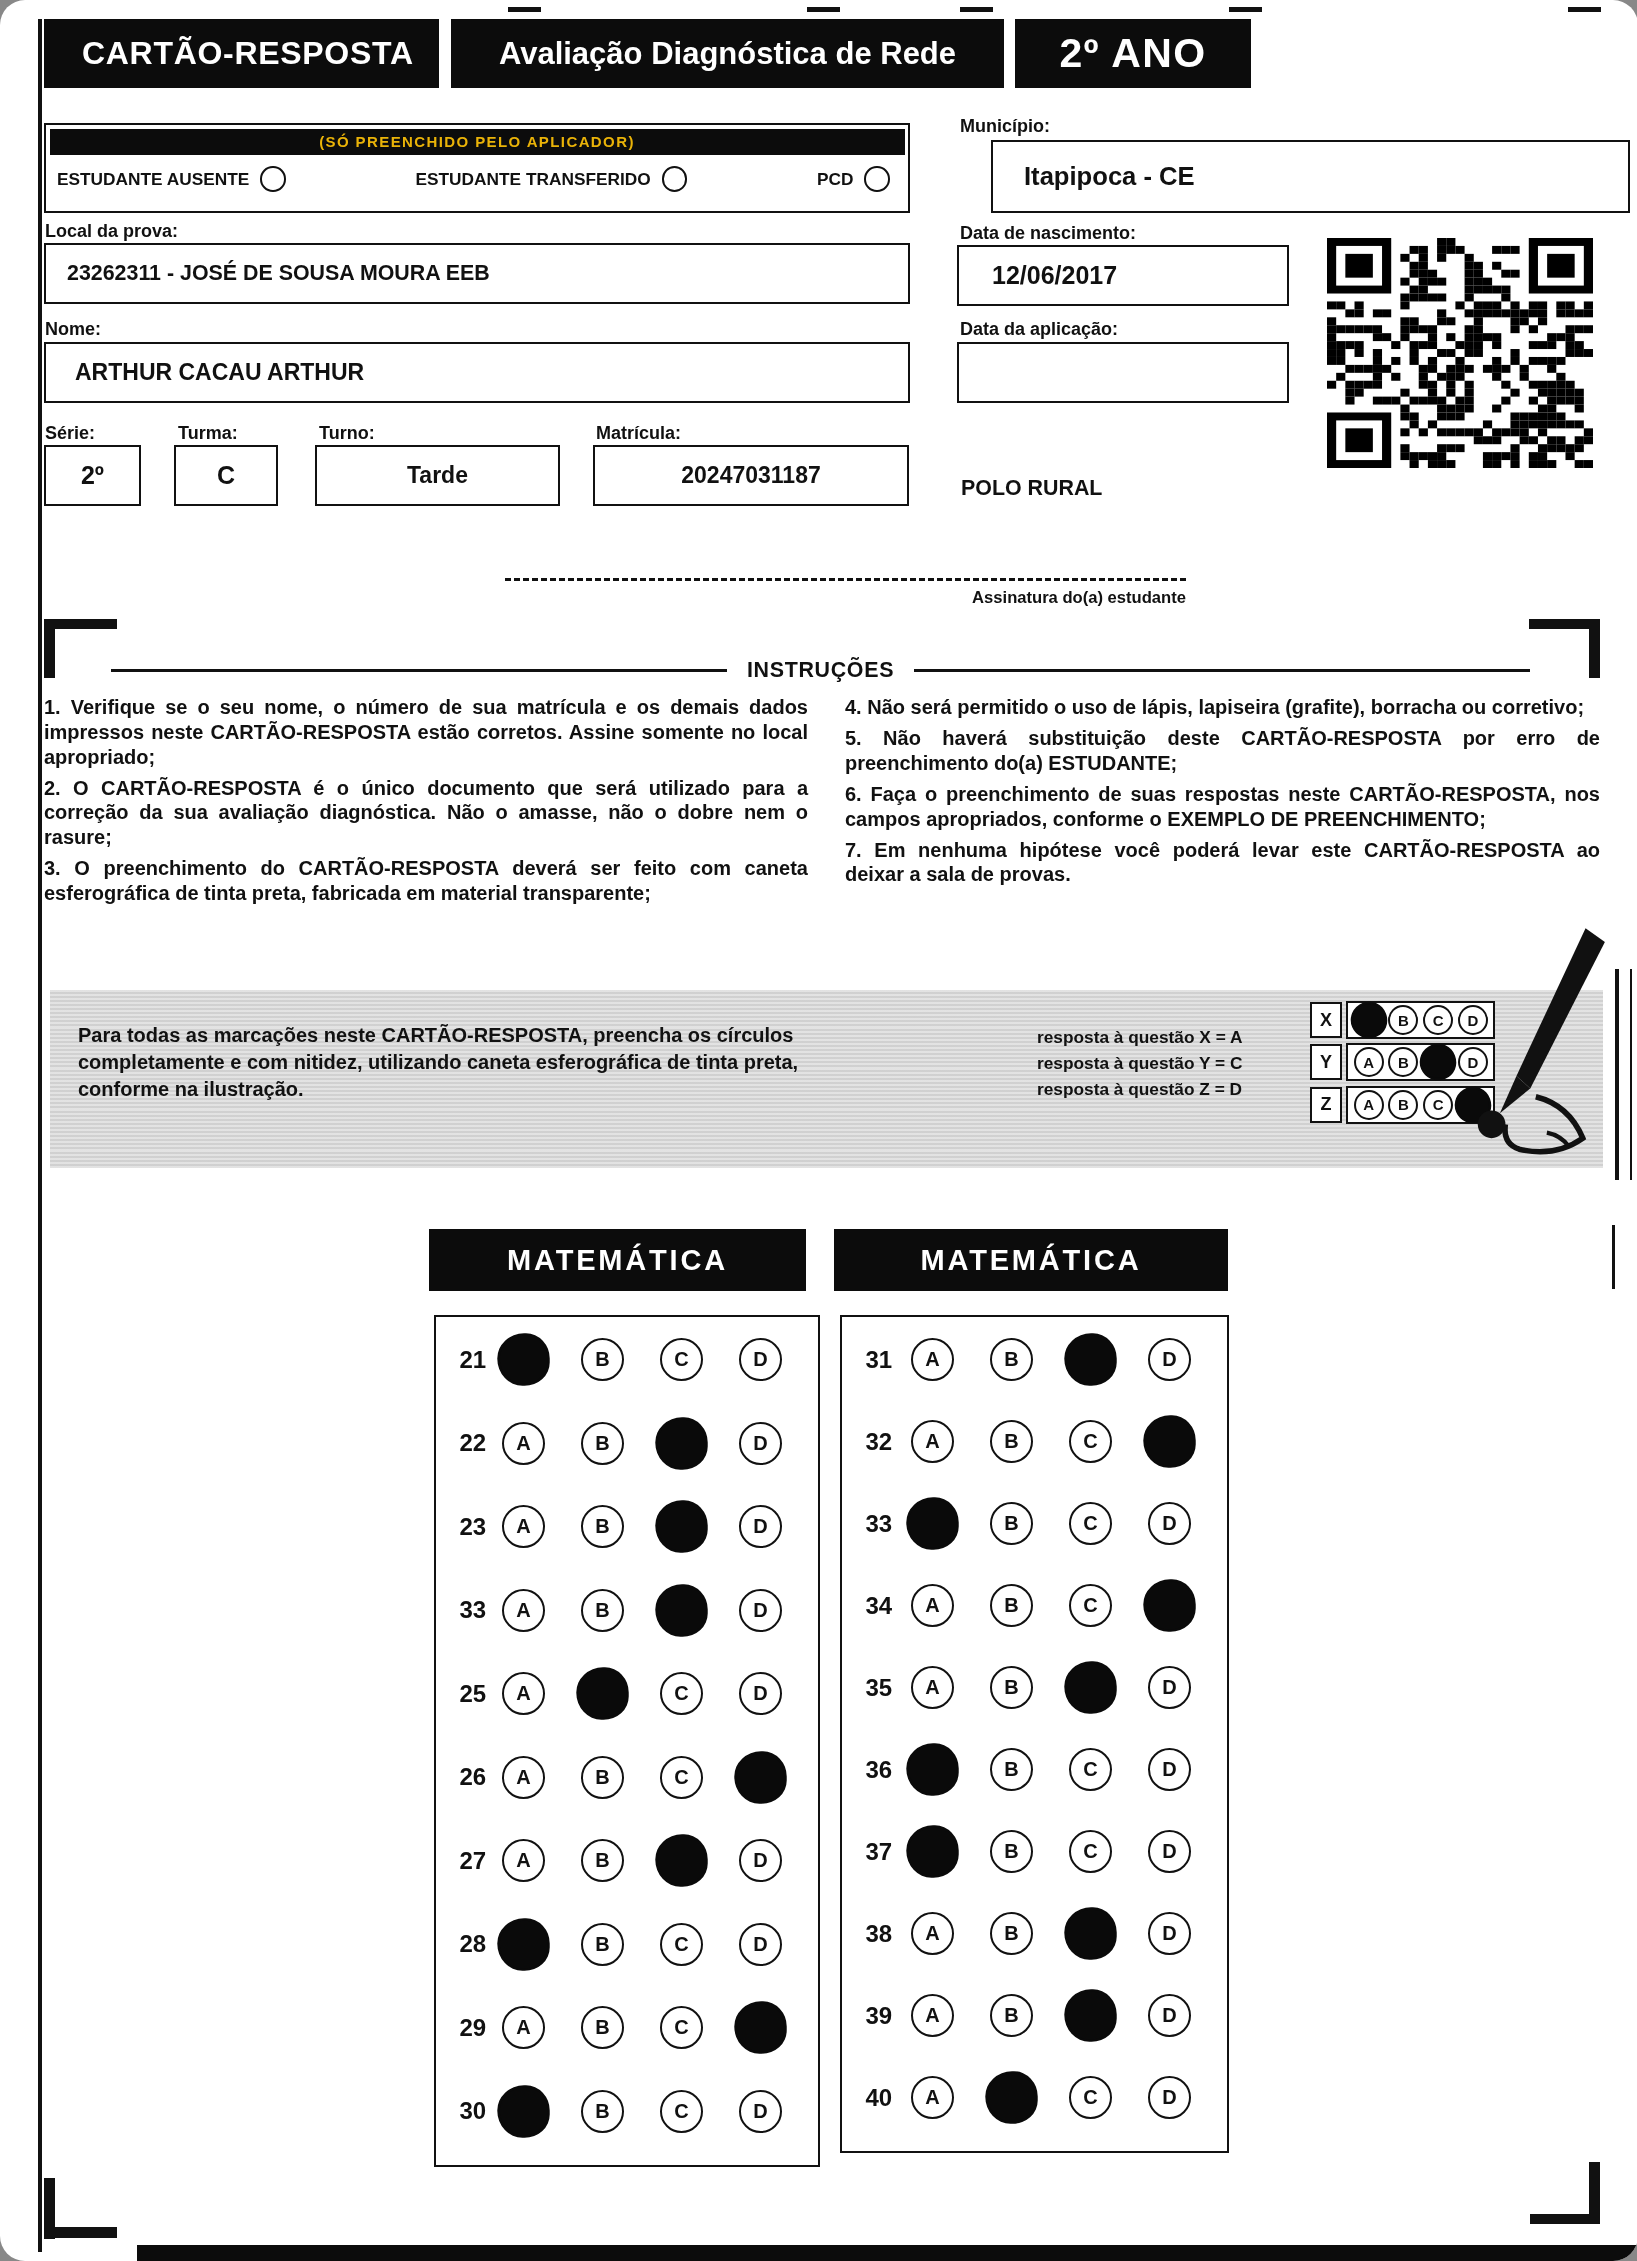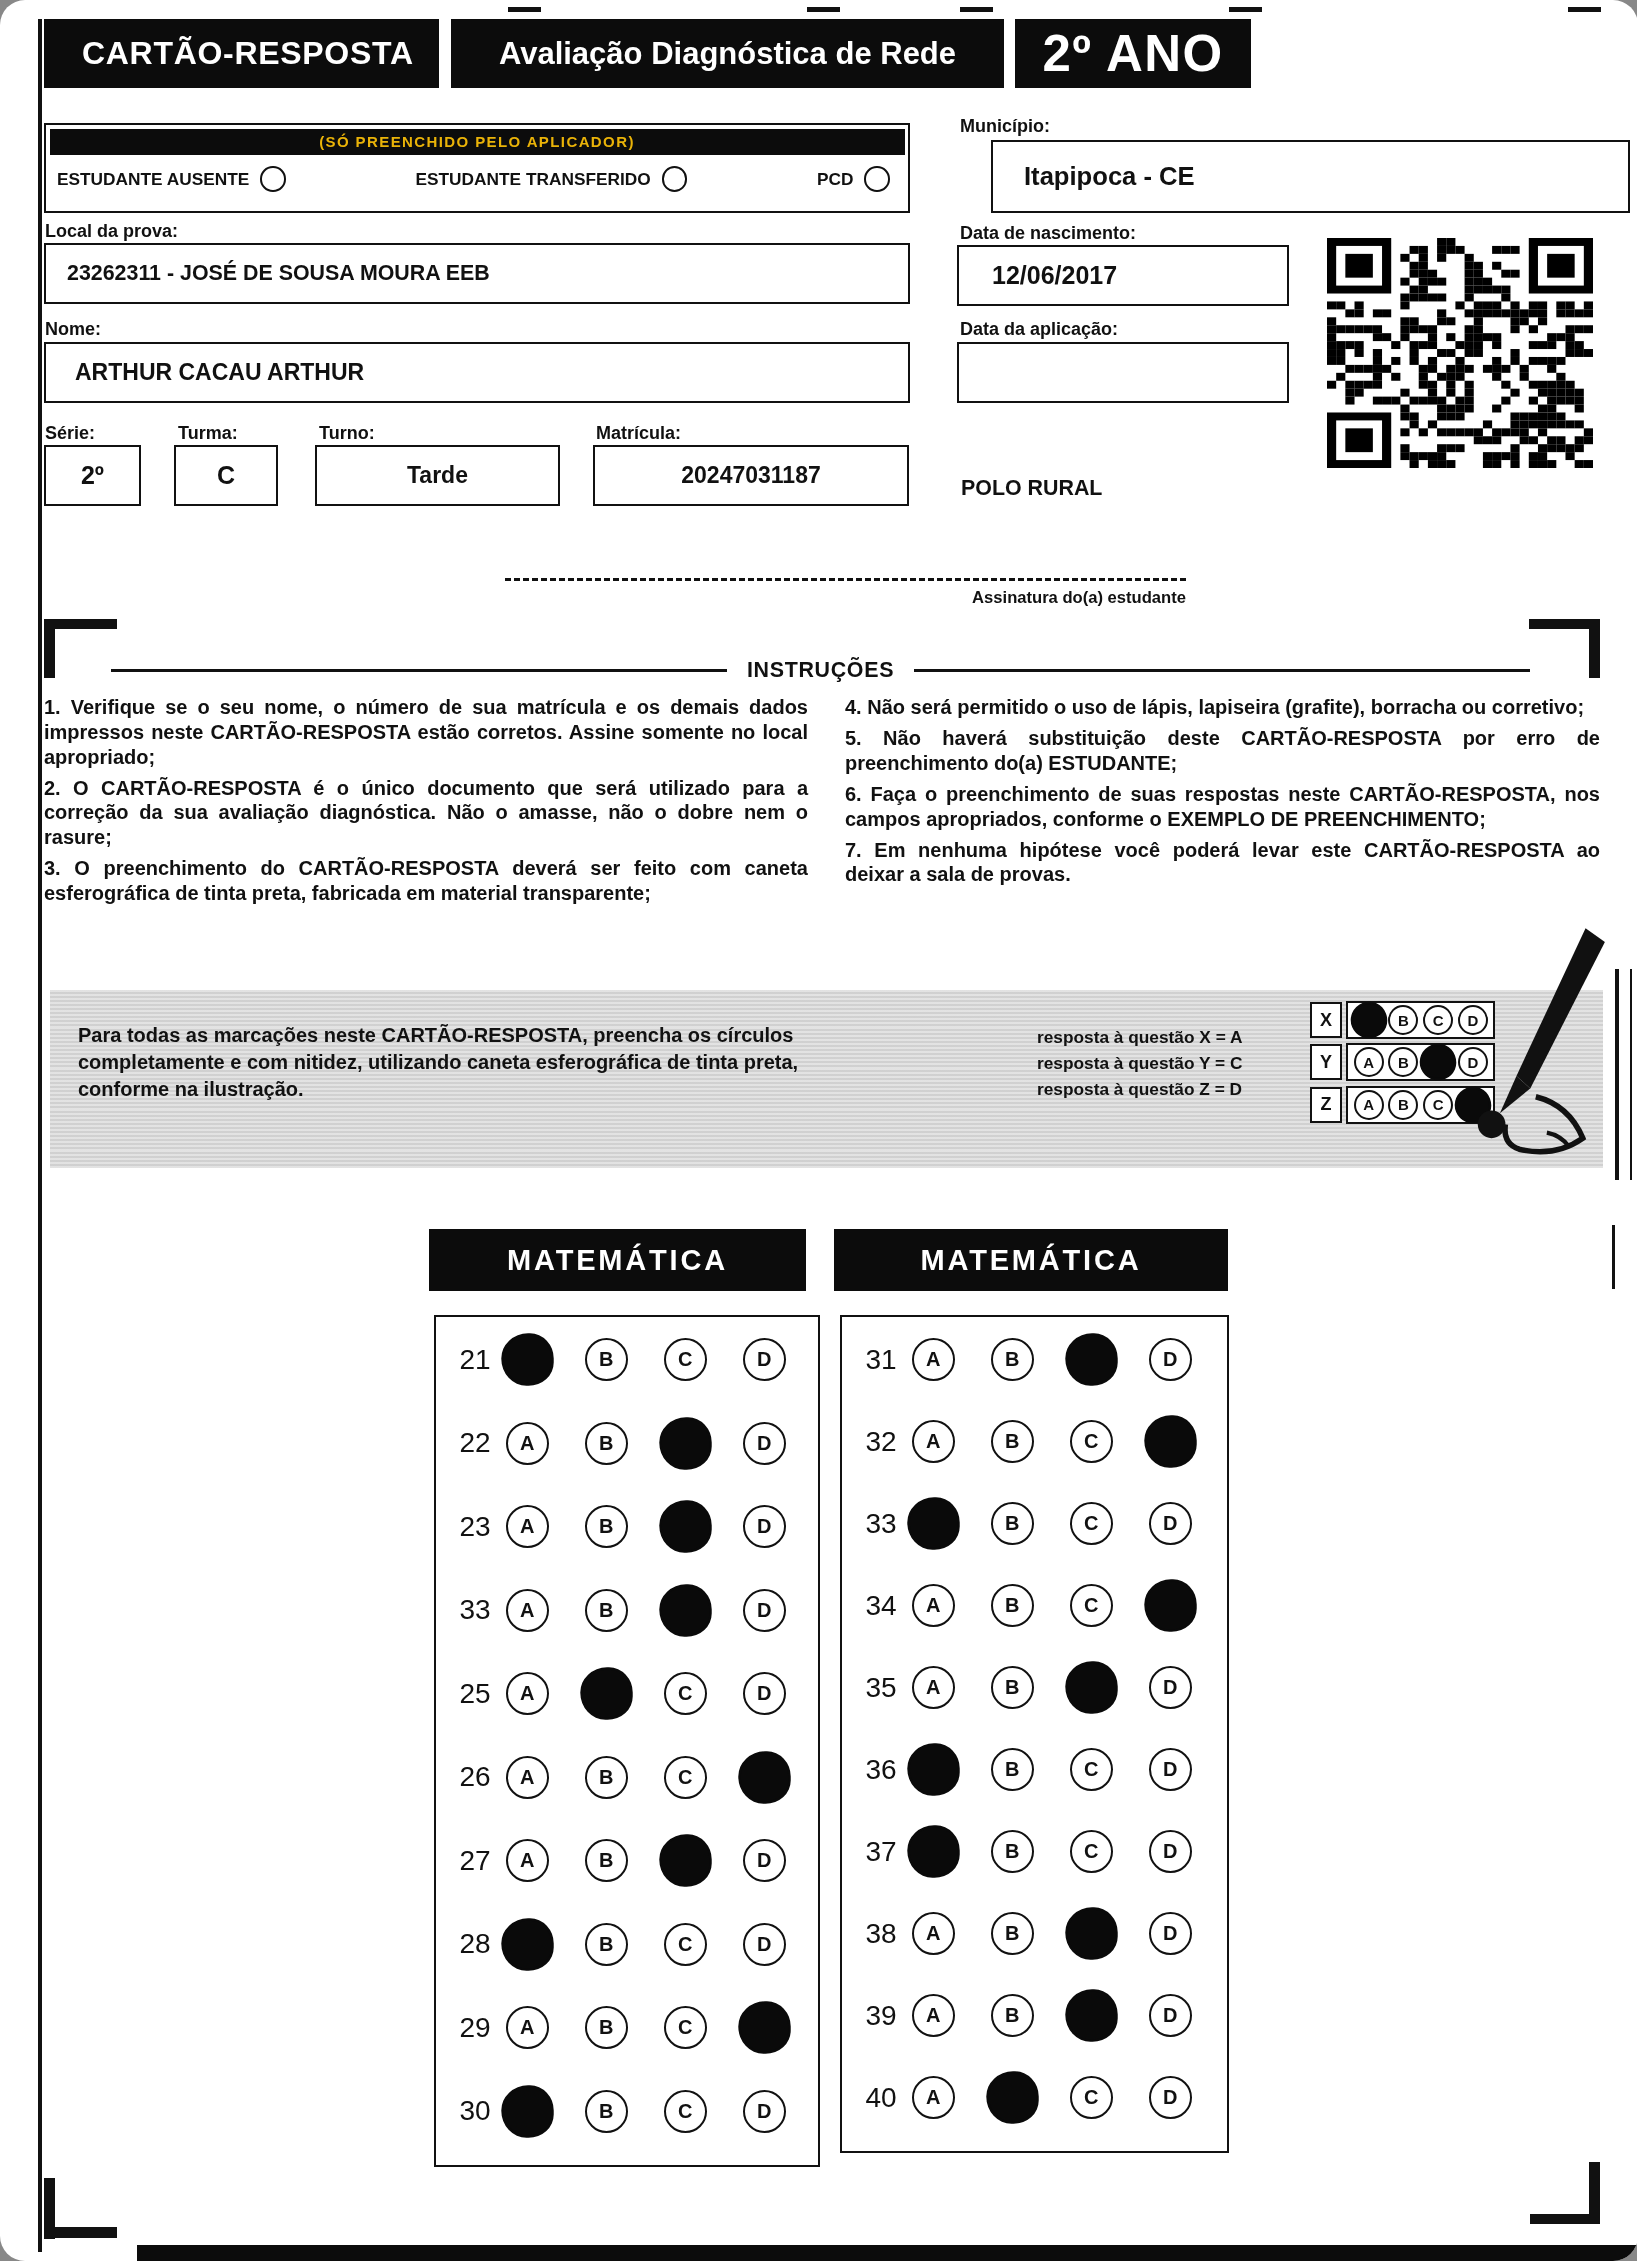--- a/index.html
+++ b/index.html
@@ -13,21 +13,21 @@
     overflow: hidden;
     margin: 0 auto;
     border-radius: 25px;
   }
 
   
   .hdr { position: absolute; top: 19.4px; height: 69px; background:#0c0c0c; color:#fff;
          display:flex; align-items:center; font-weight:bold; }
   .hdr-title   { left:44px;   width:395px;  padding-left:38px; font-size:32px; letter-spacing:0.7px; }
   .hdr-sub     { left:451px;  width:553px;  justify-content:center; font-size:31px; }
-  .hdr-grade   { left:1015px; width:236px;  justify-content:center; font-size:51px; letter-spacing:1.4px; }
+  .hdr-grade   { left:1015px; width:236px;  justify-content:center; font-size:41px; letter-spacing:1.4px; }
 
   .tdash { position:absolute; top:7px; height:4.8px; width:33px; background:#111; }
 
   .left-rule { position:absolute; left:38px; top:19.4px; width:3.5px; height:2233px; background:#111; }
 
   
   .fbox { position:absolute; border:2.1px solid #111; background:#fff; display:flex; align-items:center; }
   .flabel { position:absolute; font-size:18px; font-weight:bold; }
   .fval { font-weight:bold; }
 
@@ -77,21 +77,21 @@
   .edge-vline { position:absolute; background:#111; }
 
   
   .sec-hdr { position:absolute; top:1229px; height:62px; background:#0c0c0c; color:#fff;
              display:flex; align-items:center; justify-content:center;
              font-size:29px; font-weight:bold; letter-spacing:2.8px; }
   .ans-box { position:absolute; top:1315px; border:2.8px solid #111; background:#fff;
              display:flex; flex-direction:column; justify-content:space-between;
              padding:21px 0 32px 23.5px; }
   .ans-row { display:flex; align-items:center; }
-  .q-num { width:53px; text-align:center; margin-right:15px; font-size:28px; font-weight:normal; }
+  .q-num { width:53px; text-align:left; margin-right:15px; font-size:24px; font-weight:bold; }
   .bubble { width:43px; height:43px; border:2.8px solid #111; border-radius:50%; background:#fff;
             display:flex; align-items:center; justify-content:center;
             font-size:20px; font-weight:bold; margin-right:36px; flex:0 0 auto; }
   .bubble.filled { background:#0a0a0a; border-color:#0a0a0a; color:transparent; transform:scale(1.22);
                    border-radius:53% 47% 50% 50% / 50% 50% 46% 54%; }
 
   .bottom-bar { position:absolute; left:137px; top:2245px; width:1501px; height:16px; background:#0c0c0c; }
 
   .qr { position:absolute; left:1327px; top:238px; width:266px; height:230px; }
   .hand-svg { position:absolute; left:1450px; top:953px; width:173px; height:228px; overflow:visible; pointer-events:none; }

